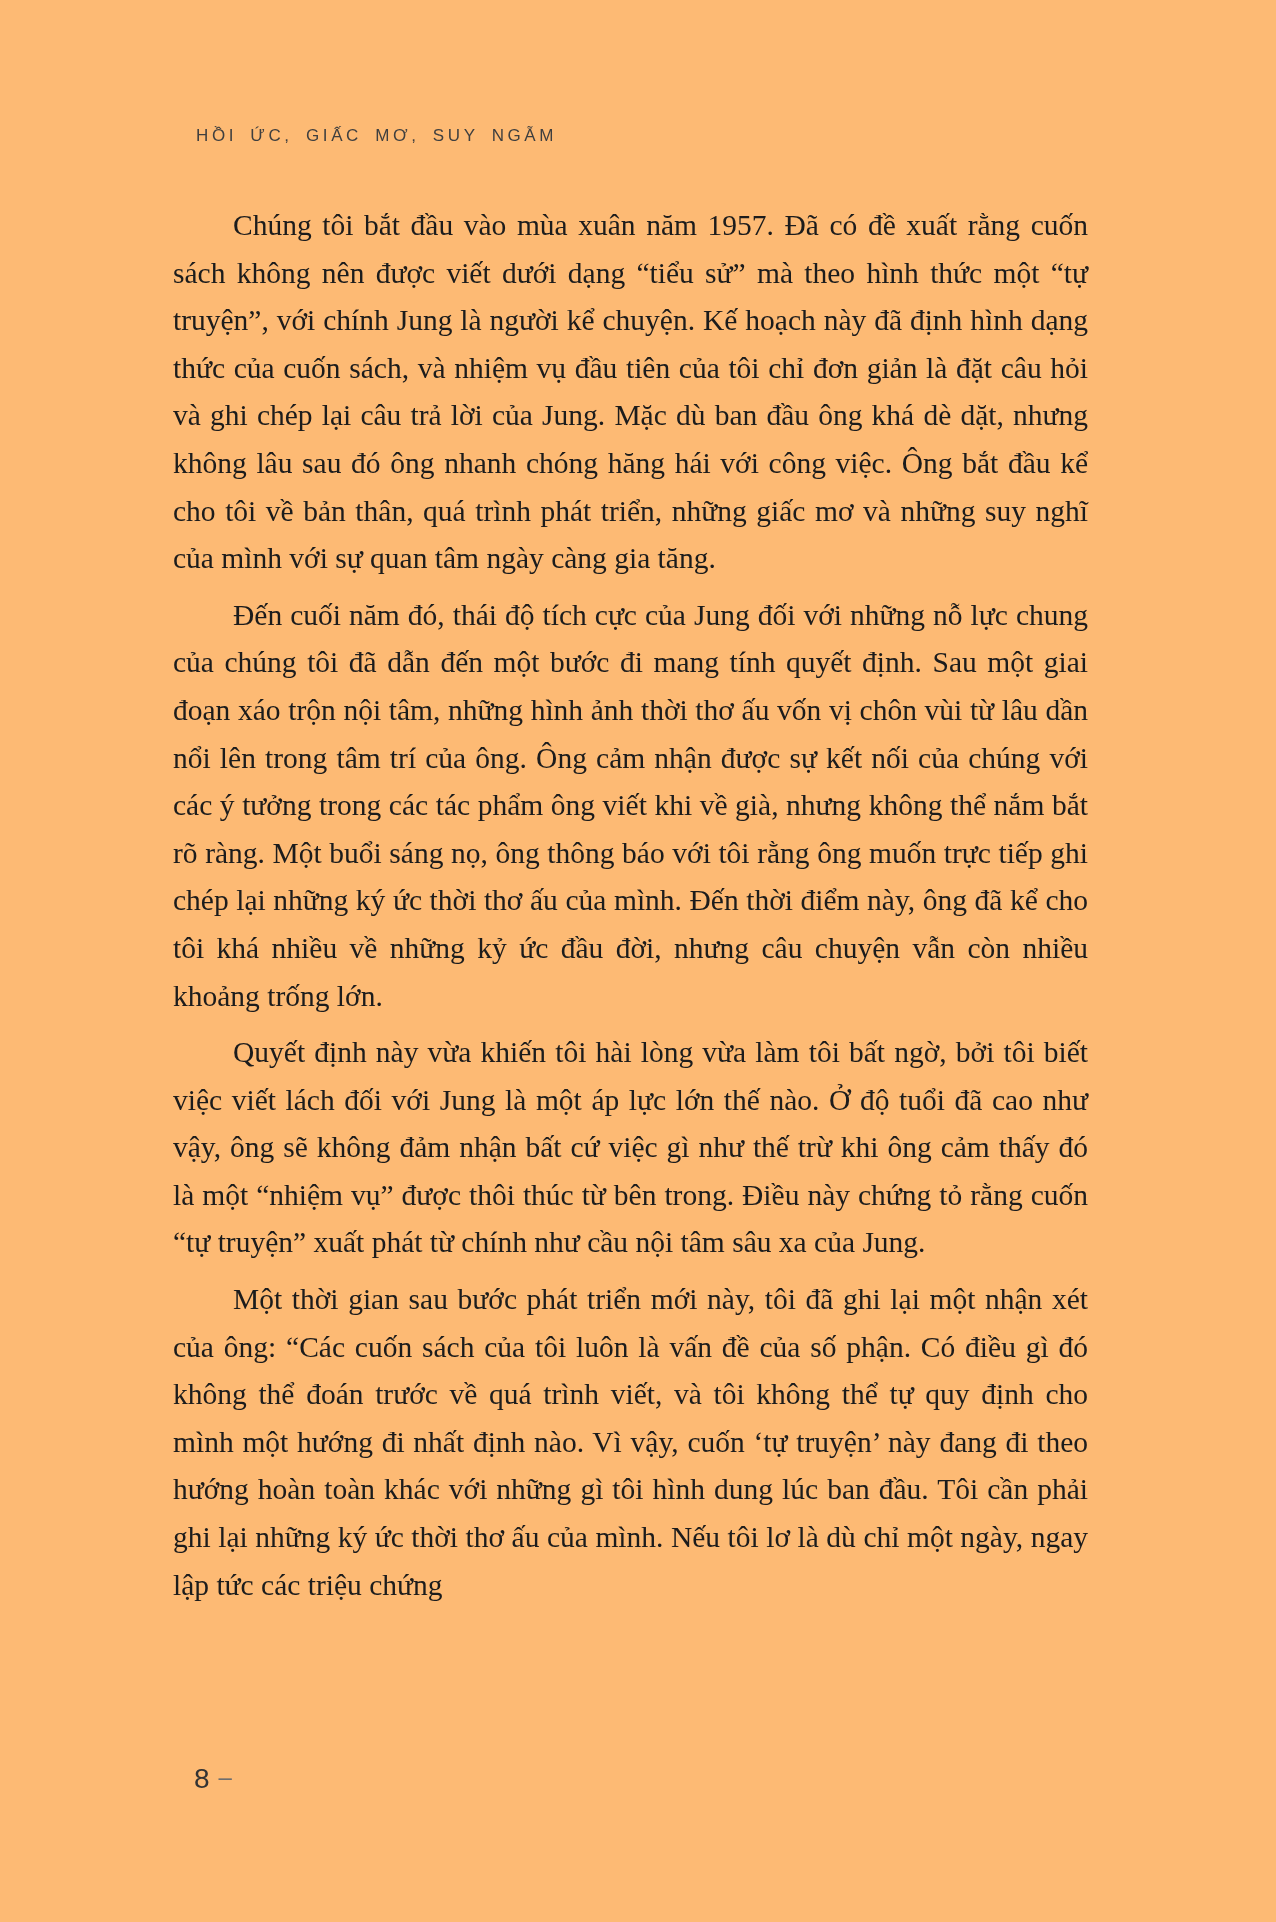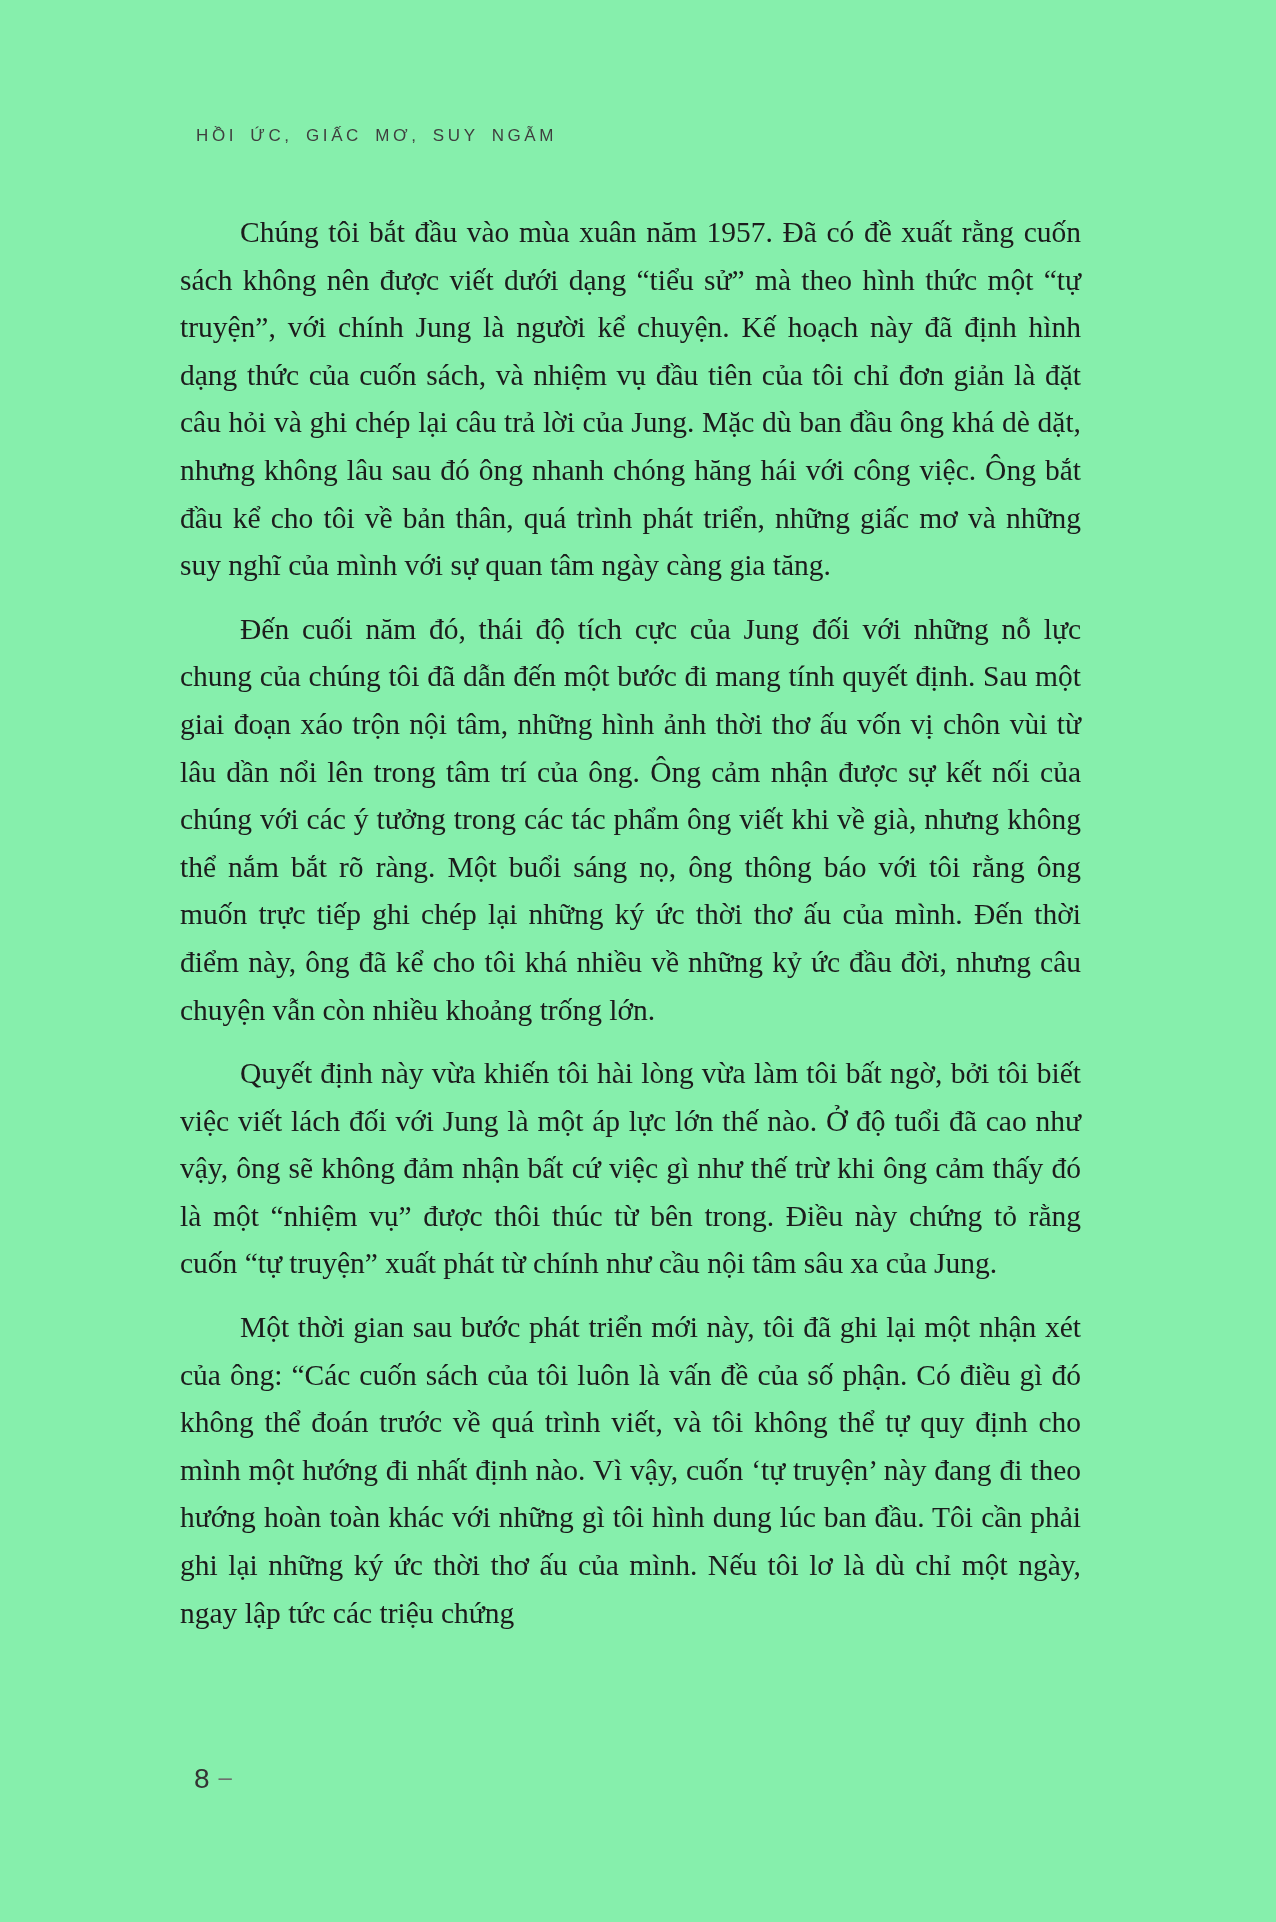--- a/index.html
+++ b/index.html
@@ -10,21 +10,21 @@
     width: 1276px;
     height: 1922px;
     background: #ffffff;
     position: relative;
     overflow: hidden;
     font-family: "Liberation Serif", serif;
   }
   .page {
     position: absolute;
     inset: 0;
-    background: #86efac;
+    background: #fdba74;
   }
   .running-head {
     position: absolute;
     left: 196px;
     top: 126px;
     font-family: "Liberation Sans", sans-serif;
     font-size: 17px;
     font-weight: 400;
     letter-spacing: 3.6px;
     word-spacing: 5px;
@@ -36,21 +36,21 @@
     position: absolute;
     left: 164px;
     top: 193px;
     width: 933px;
     color: #1c1c1c;
     font-family: "Liberation Serif", serif;
     font-size: 29.5px;
     line-height: 47.6px;
   }
   .text-block p {
-    margin: 16px;
+    margin: 9px;
     padding: 0;
     text-align: justify;
     text-indent: 60px;
     text-justify: inter-word;
   }
   .page-footer {
     position: absolute;
     left: 194px;
     top: 1763px;
     font-family: "Liberation Sans", sans-serif;

